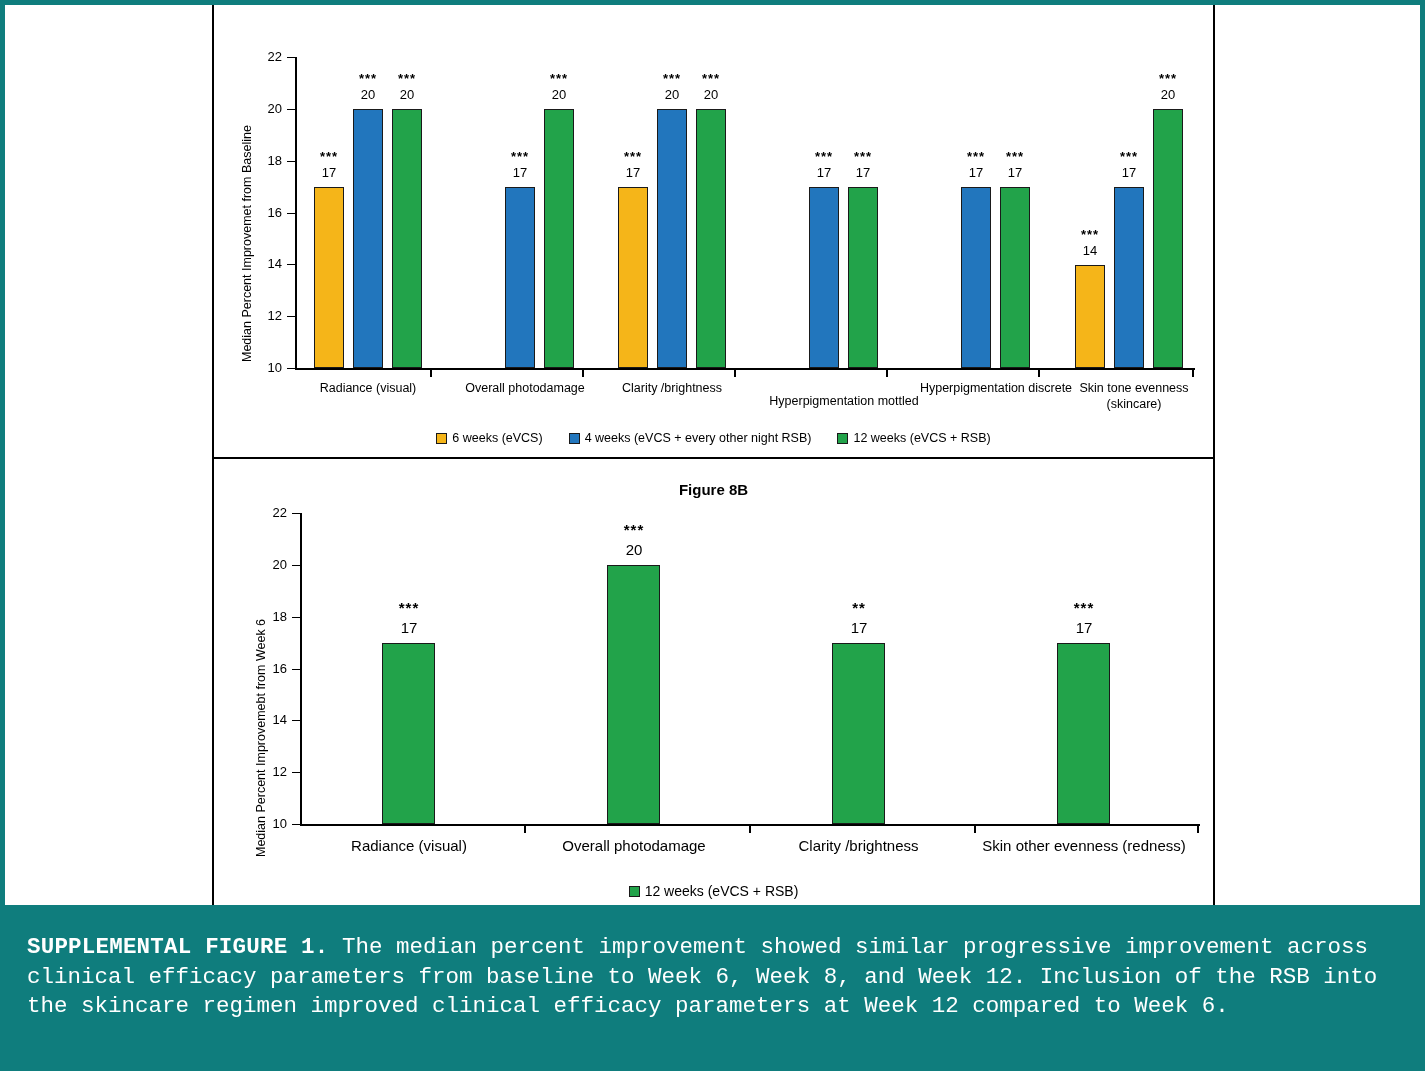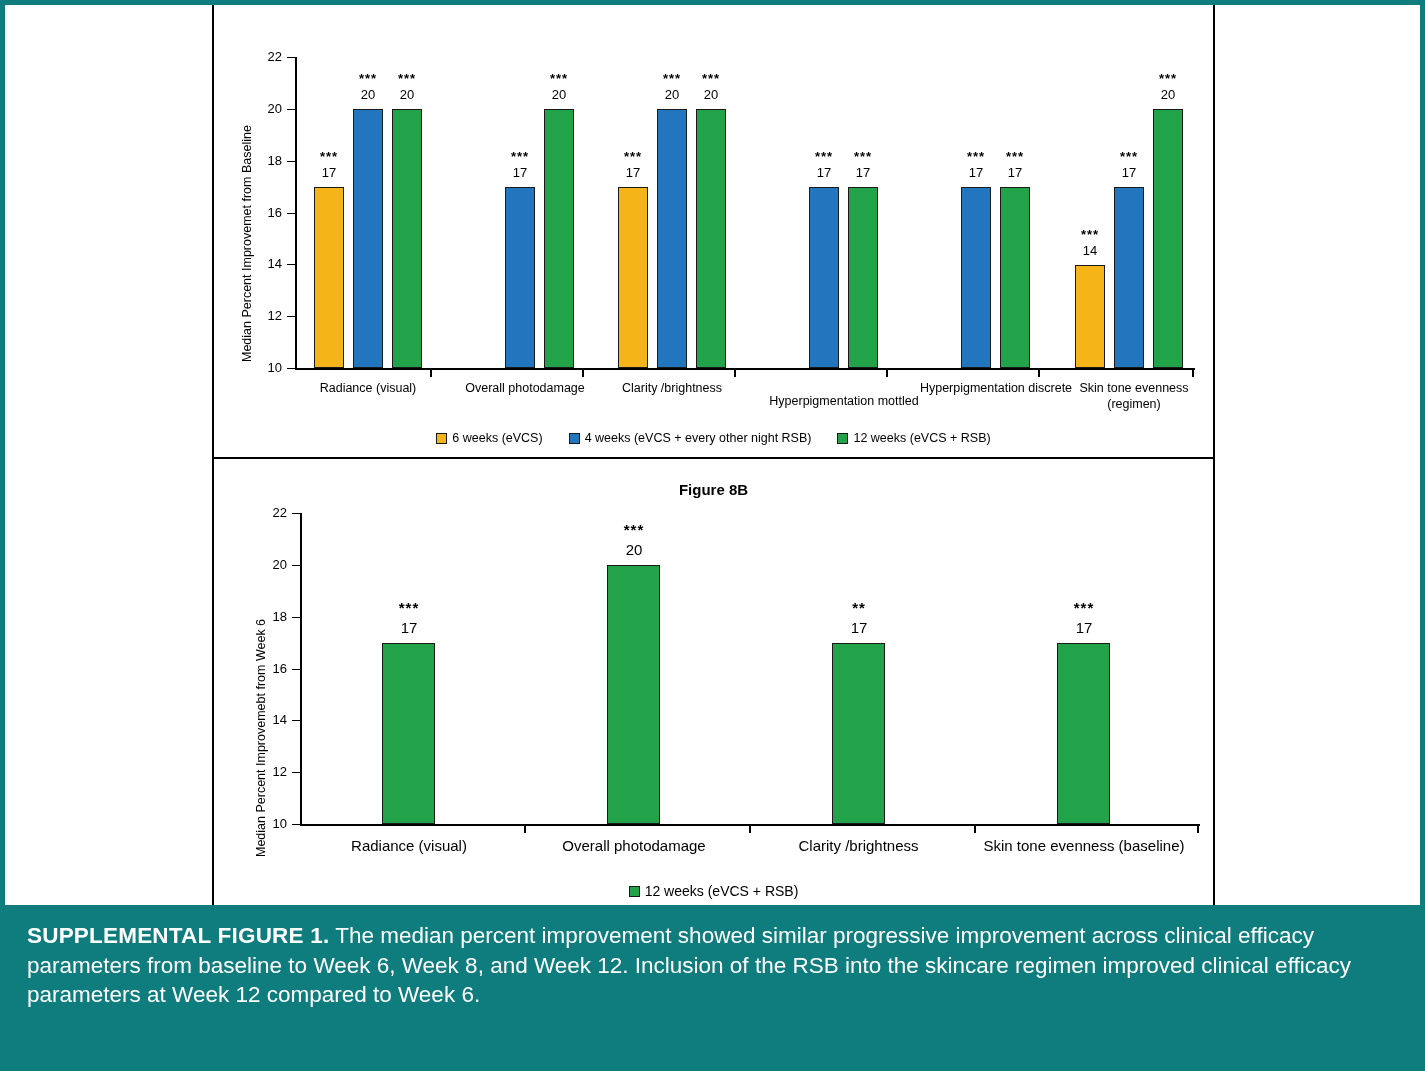--- a/index.html
+++ b/index.html
@@ -104,24 +104,24 @@
   }
   
   .caption {
     position: absolute;
     left: 5px;
     top: 905px;
     width: 1415px;
     height: 161px;
     background: #0f7d7d;
     color: #ffffff;
-    padding: 16px 22px 10px 22px;
+    padding: 28px 22px 10px 22px;
     font-size: 22.5px;
     line-height: 1.32;
-    font-family: Liberation Sans, sans-serif;
+    font-family: Liberation Mono, monospace;
   }
   .caption b { font-weight: bold; letter-spacing: .2px; }
   .caption-text { display: inline; }
 </style>
 </head>
 <body>
 
 <div id="page">
   <div class="teal-frame"></div>
 
@@ -227,21 +227,21 @@
       <div class="bar" style="left:900px; top:180px; width:30px; height:181px; background:#2276BD;"></div>
       <div class="bar-value" style="left:885px; top:158px; width:60px;">17</div>
       <div class="bar-stars" style="left:885px; top:142px; width:60px;">***</div>
 
       <div class="bar" style="left:939px; top:102px; width:30px; height:259px; background:#22A34A;"></div>
       <div class="bar-value" style="left:924px; top:80px; width:60px;">20</div>
       <div class="bar-stars" style="left:924px; top:64px; width:60px;">***</div>
 
       <div class="cat-label" style="left:845px; top:374px; width:150px;">
         <span>Skin tone evenness</span><br>
-        <span>(regimen)</span>
+        <span>(skincare)</span>
       </div>
 
       <div class="legend" style="top:424px; left:0;">
         <span class="legend-item">
           <span class="legend-swatch" style="background:#F5B519;"></span>
           <span>6 weeks (eVCS)</span>
         </span>
         <span class="legend-item">
           <span class="legend-swatch" style="background:#2276BD;"></span>
           <span>4 weeks (eVCS + every other night RSB)</span>
@@ -293,21 +293,21 @@
       <div class="cat-label" style="left:325px; top:378px; width:190px; font-size:15px;">Overall  photodamage</div>
 
       <div class="bar" style="left:618px; top:184px; width:53px; height:181px; background:#22A34A;"></div>
       <div class="bar-value" style="left:600px; top:160px; width:90px; font-size:15px;">17</div>
       <div class="bar-stars" style="left:600px; top:140px; width:90px; font-size:15px;">**</div>
       <div class="cat-label" style="left:562px; top:378px; width:165px; font-size:15px;">Clarity /brightness</div>
 
       <div class="bar" style="left:843px; top:184px; width:53px; height:181px; background:#22A34A;"></div>
       <div class="bar-value" style="left:825px; top:160px; width:90px; font-size:15px;">17</div>
       <div class="bar-stars" style="left:825px; top:140px; width:90px; font-size:15px;">***</div>
-      <div class="cat-label" style="left:765px; top:378px; width:210px; font-size:15px;">Skin tone evenness (baseline)</div>
+      <div class="cat-label" style="left:765px; top:378px; width:210px; font-size:15px;">Skin other evenness (redness)</div>
 
       <div class="legend" style="top:424px; left:0;">
         <span class="legend-item">
           <span class="legend-swatch" style="background:#22A34A;"></span>
           <span style="font-size:14px;">12 weeks  (eVCS + RSB)</span>
         </span>
       </div>
     </div>
   </div>
 

